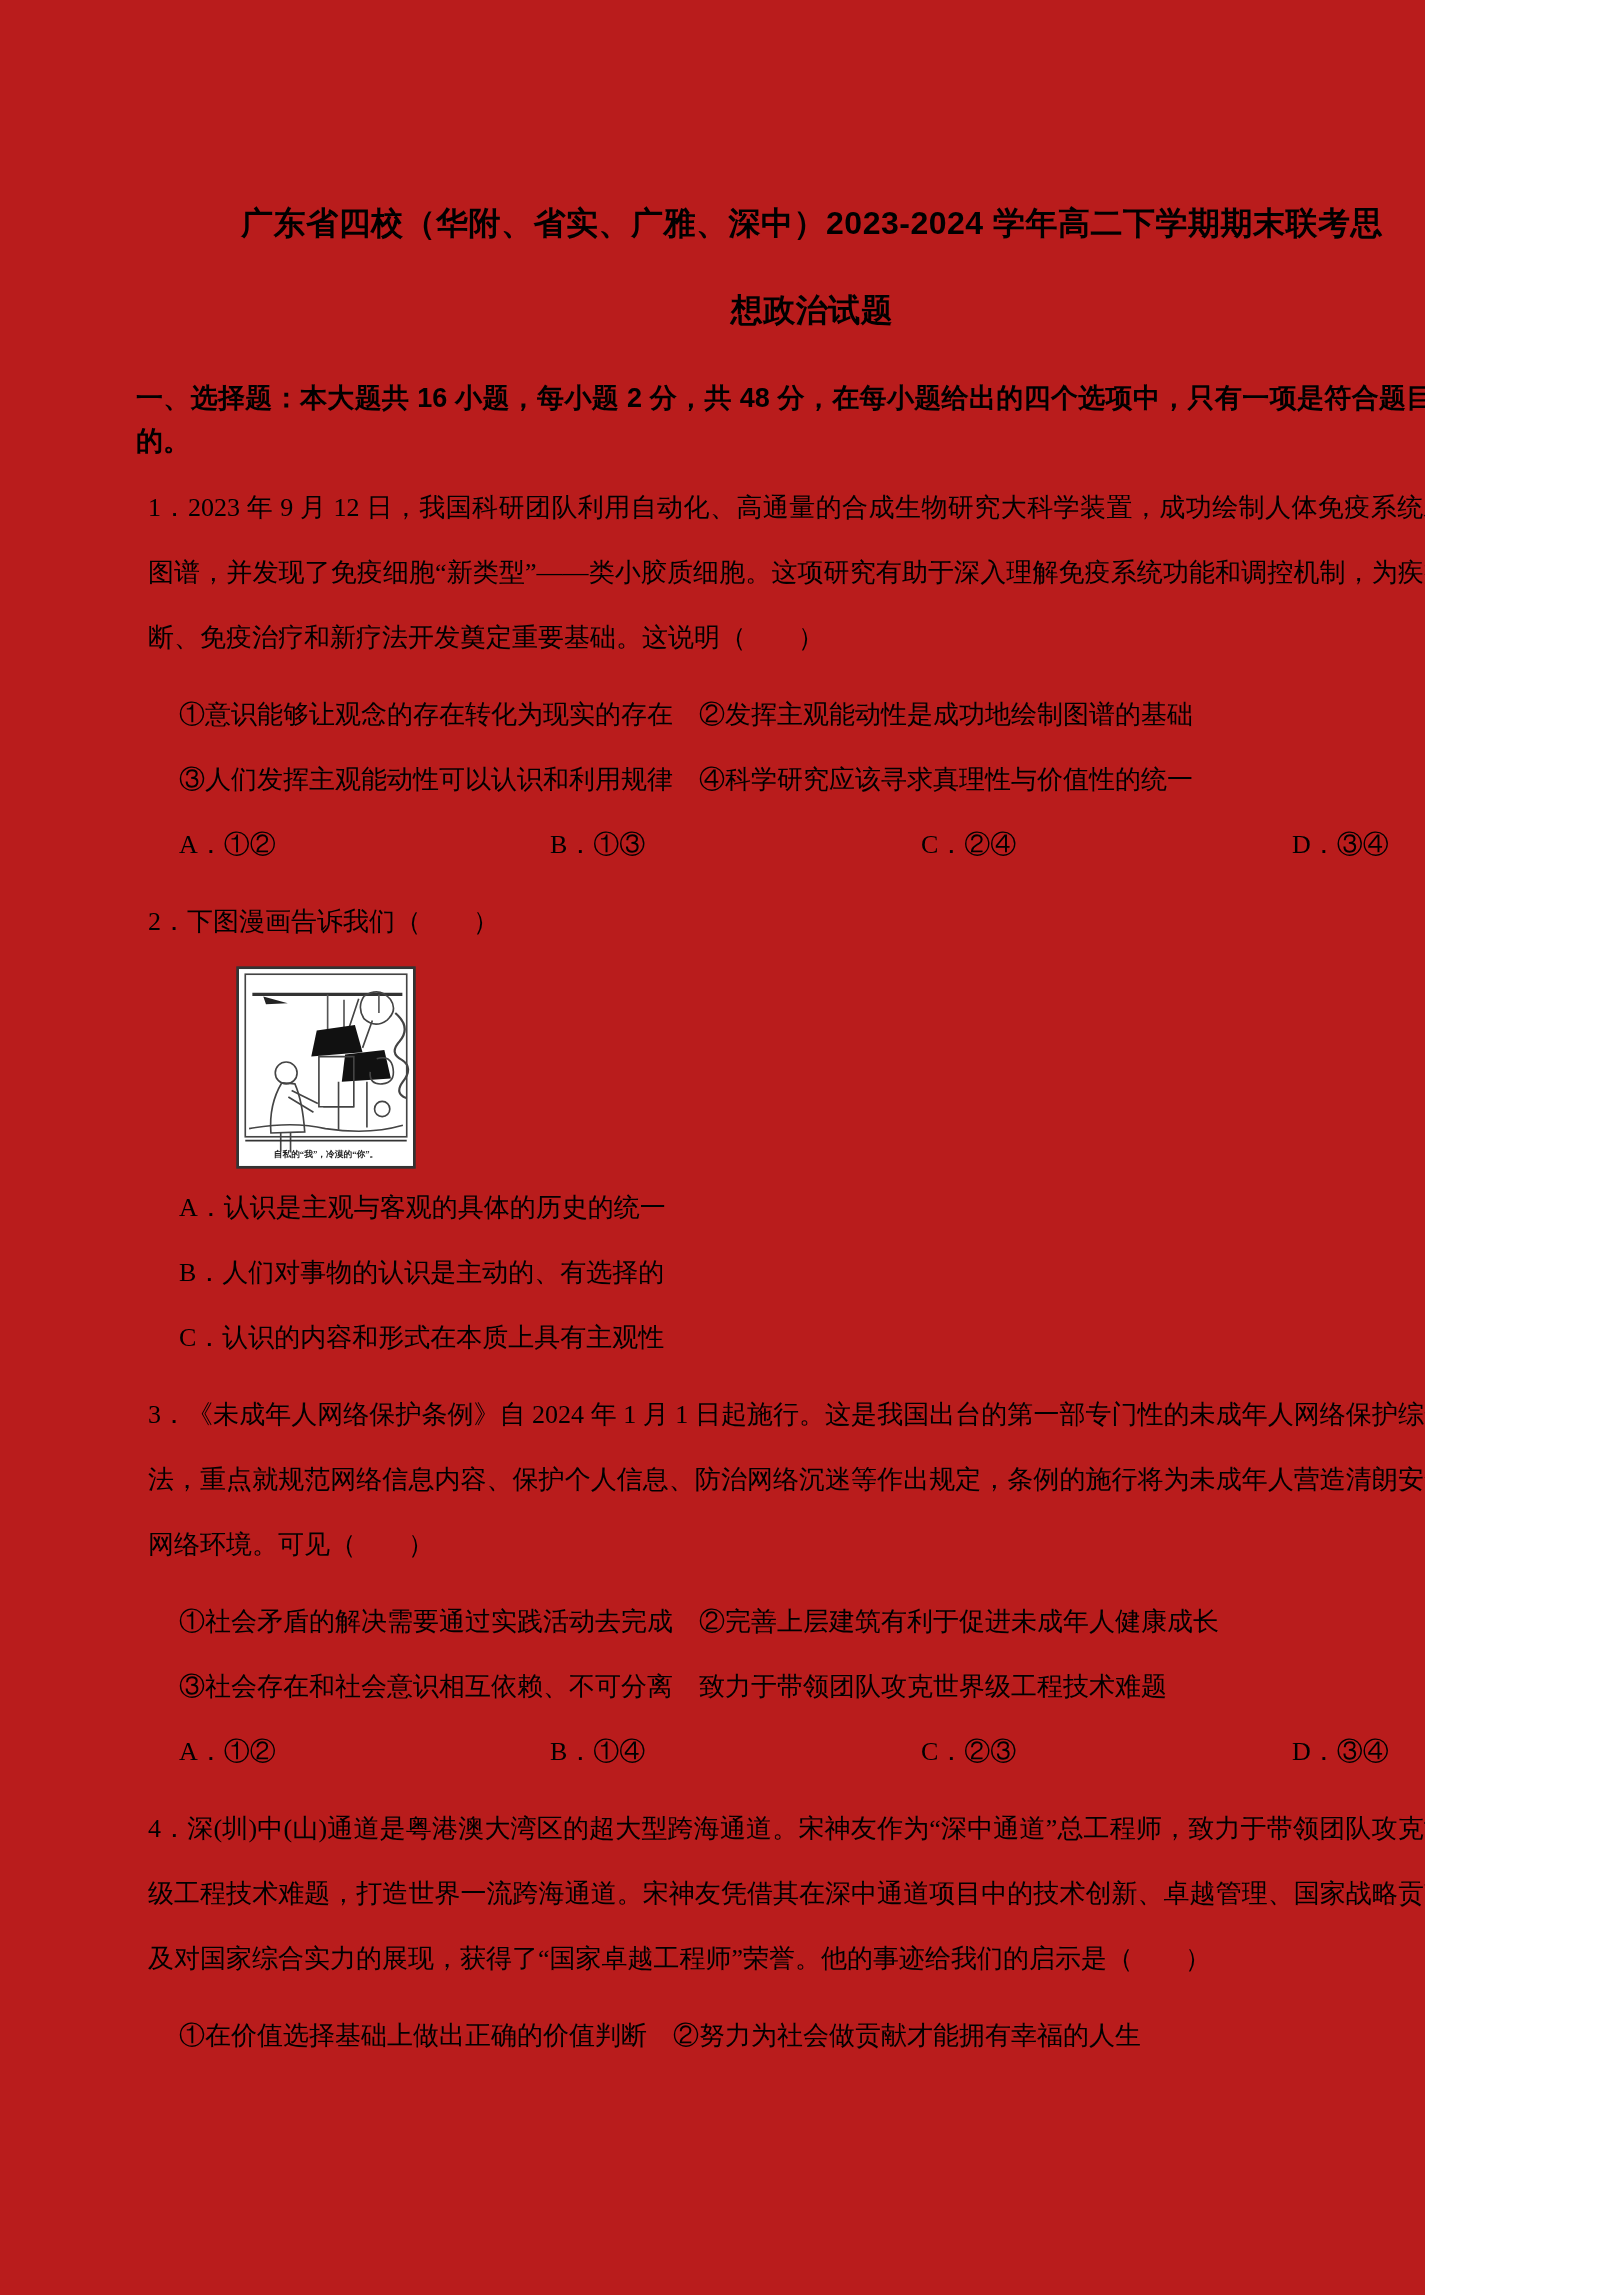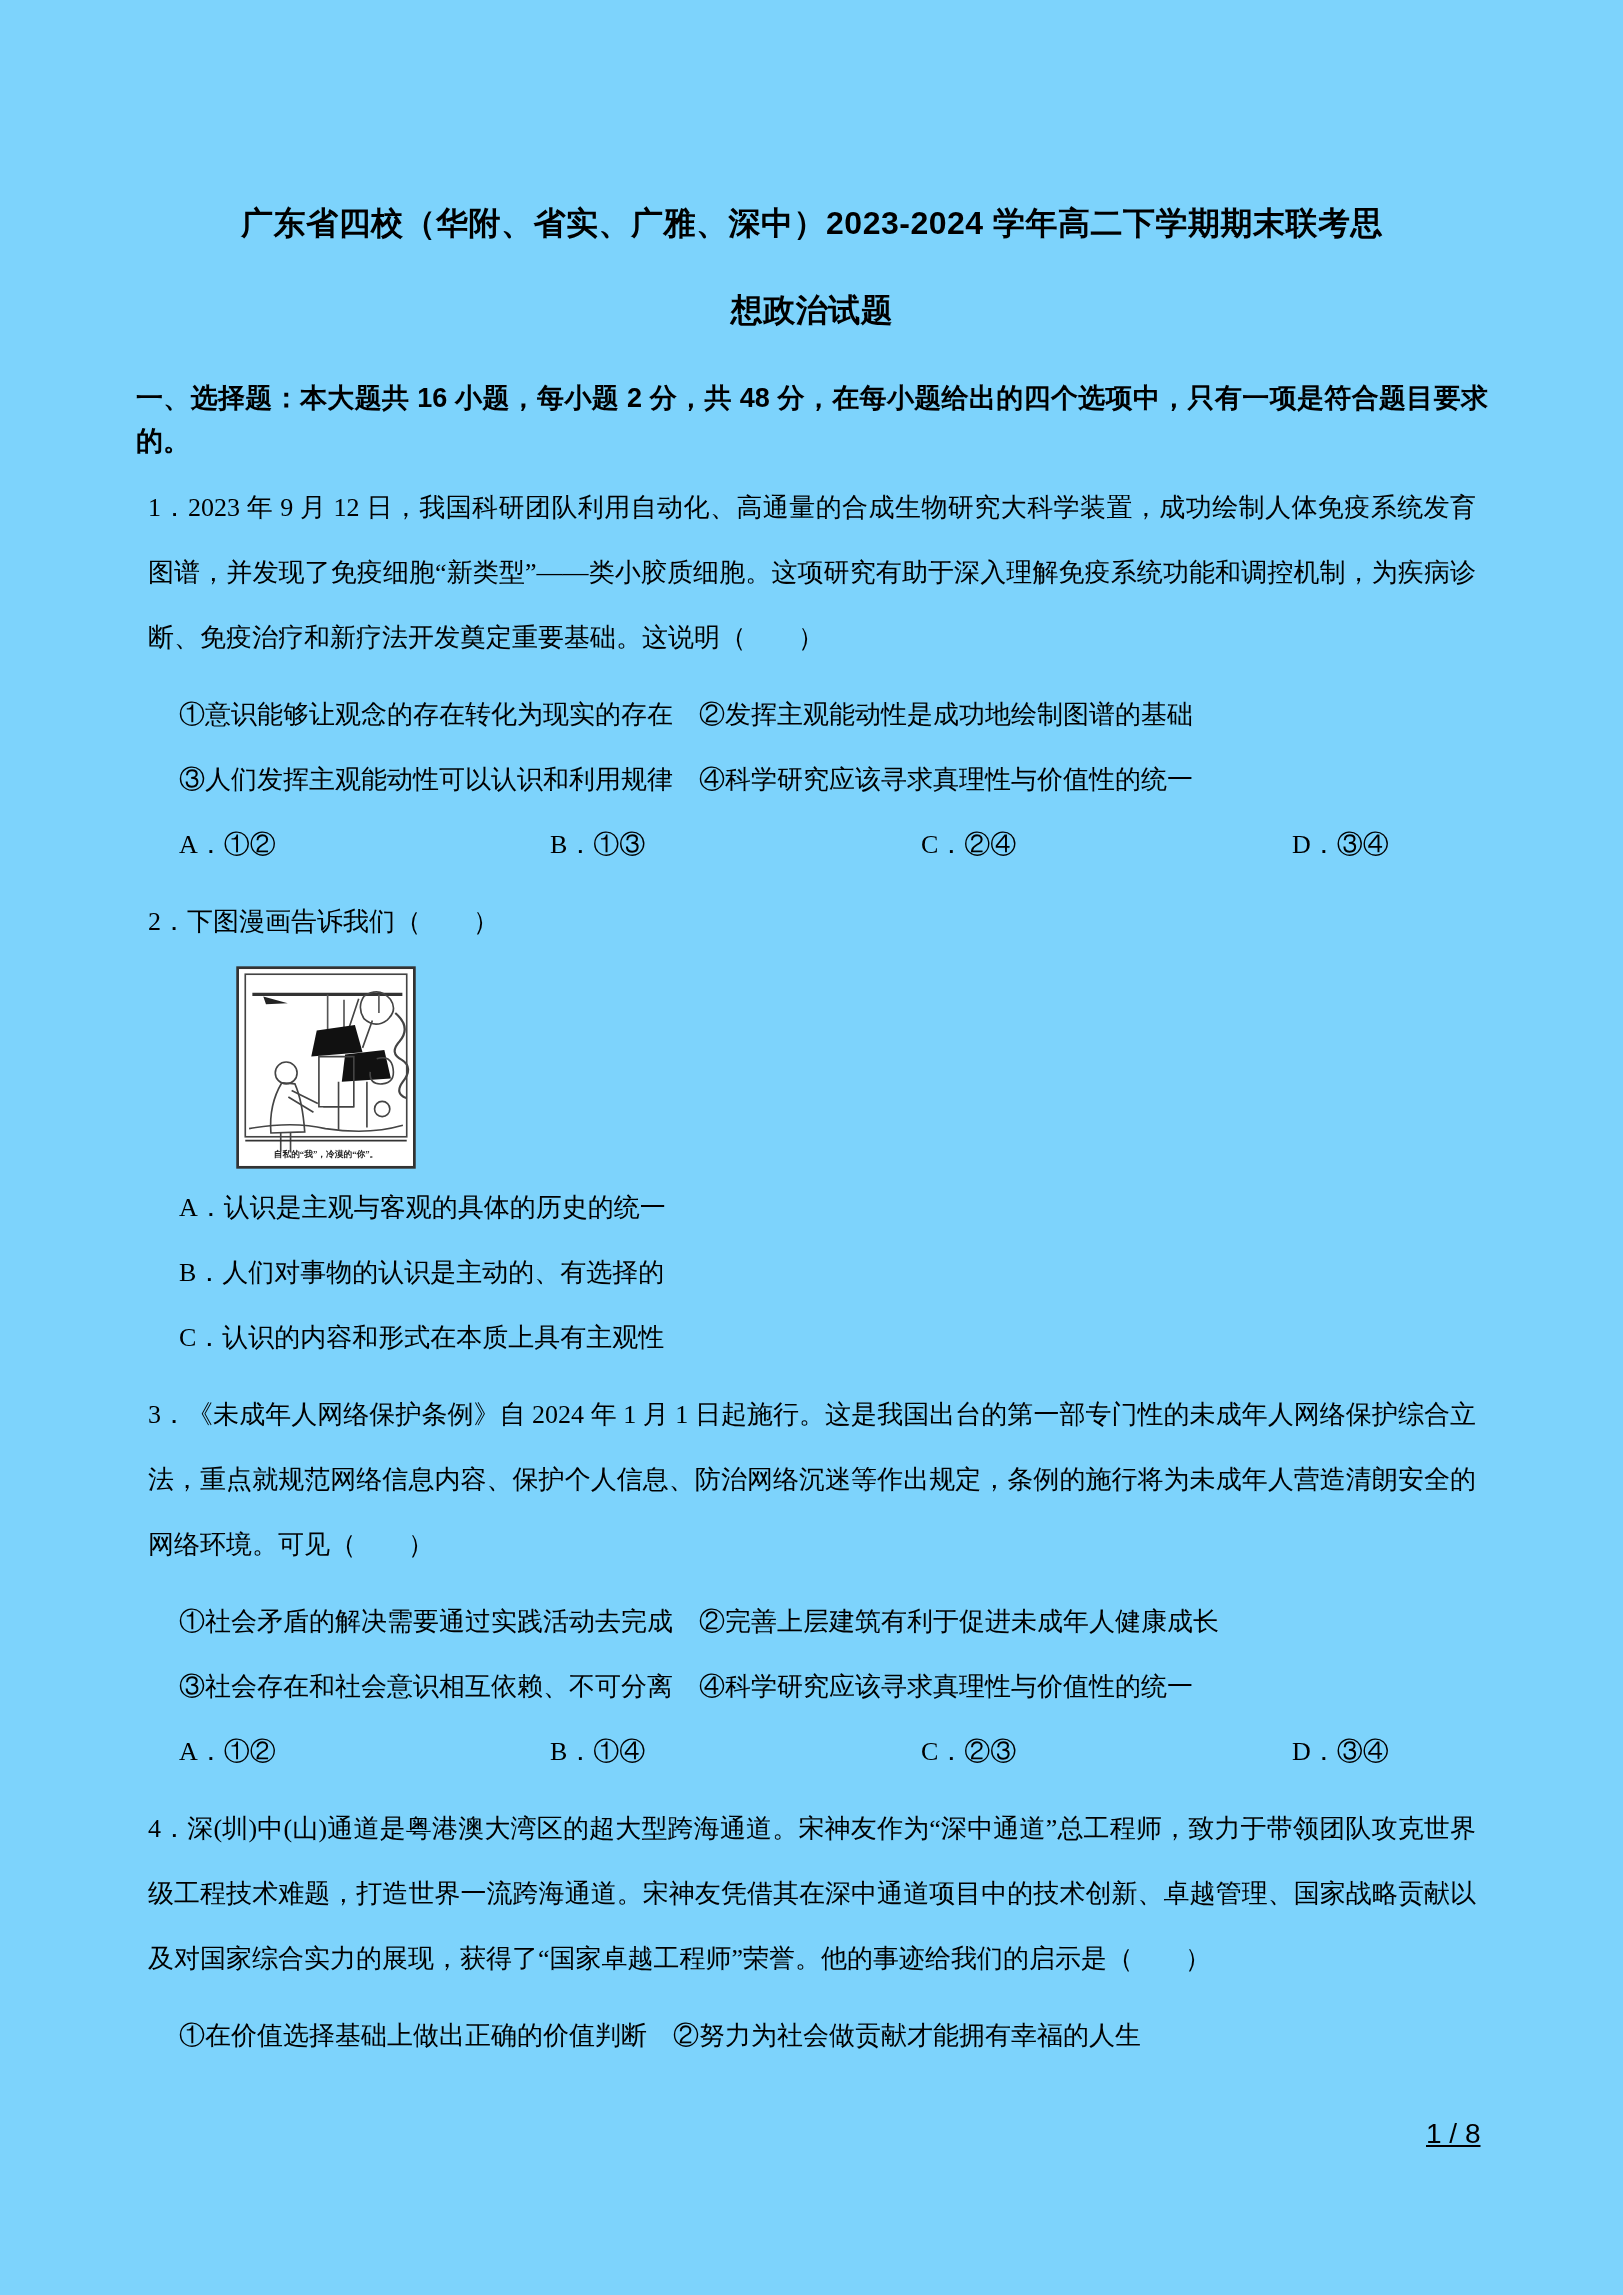--- a/index.html
+++ b/index.html
@@ -2,23 +2,23 @@
 <html lang="zh" style="font-size:8.7px"><head>
 <meta charset="utf-8">
 <style>
   html, body {
     margin: 0;
     padding: 0;
     background: #ffffff;
   }
   .page {
     position: relative;
-    width: 1623px;
+    width: 1425px;
     height: 2295px;
-    background: #7dd3fc;
+    background: #b91c1c;
     color: #000000;
     overflow: hidden;
     font-family: "Liberation Serif", "DejaVu Serif", serif;
   }
   .content {
     position: absolute;
     left: 136px;
     top: 180px;
     width: 1352px;
   }
@@ -137,21 +137,21 @@
       </div>
 
       <p class="option-line">A．认识是主观与客观的具体的历史的统一</p>
       <p class="option-line">B．人们对事物的认识是主动的、有选择的</p>
       <p class="option-line">C．认识的内容和形式在本质上具有主观性</p>
     </div>
 
     <div class="question">
       <p class="stem"><span>3．</span><span>《未成年人网络保护条例》自 2024 年 1 月 1 日起施行。这是我国出台的第一部专门性的未成年人网络保护综合立法，重点就规范网络信息内容、保护个人信息、防治网络沉迷等作出规定，条例的施行将为未成年人营造清朗安全的网络环境。可见（　　）</span></p>
       <p class="item-line">①社会矛盾的解决需要通过实践活动去完成　②完善上层建筑有利于促进未成年人健康成长</p>
-      <p class="item-line">③社会存在和社会意识相互依赖、不可分离　④科学研究应该寻求真理性与价值性的统一</p>
+      <p class="item-line">③社会存在和社会意识相互依赖、不可分离　致力于带领团队攻克世界级工程技术难题</p>
       <div class="choices">
         <span>A．①②</span>
         <span>B．①④</span>
         <span>C．②③</span>
         <span>D．③④</span>
       </div>
     </div>
 
     <div class="question">
       <p class="stem"><span>4．</span><span>深(圳)中(山)通道是粤港澳大湾区的超大型跨海通道。宋神友作为“深中通道”总工程师，致力于带领团队攻克世界级工程技术难题，打造世界一流跨海通道。宋神友凭借其在深中通道项目中的技术创新、卓越管理、国家战略贡献以及对国家综合实力的展现，获得了“国家卓越工程师”荣誉。他的事迹给我们的启示是（　　）</span></p>

